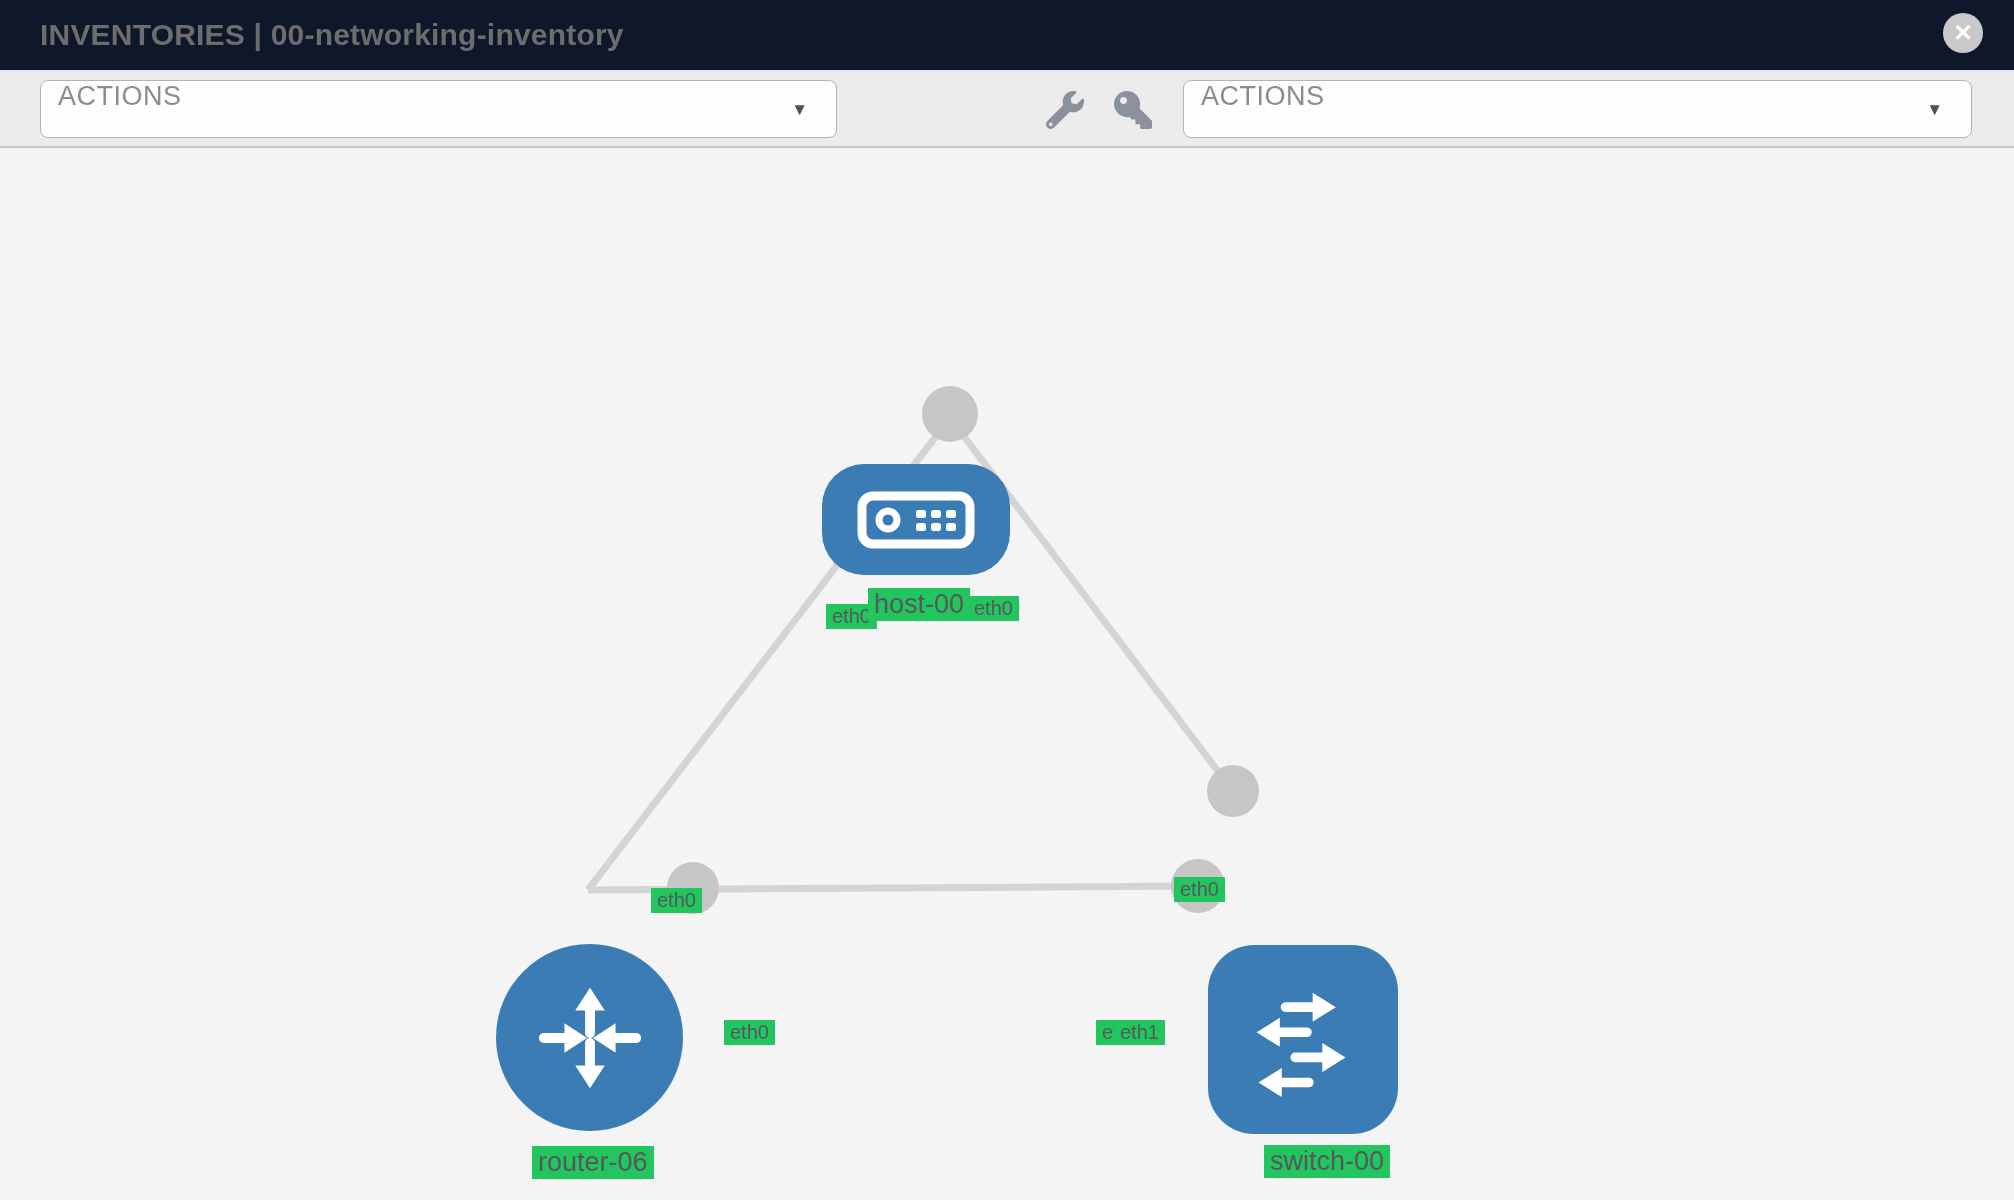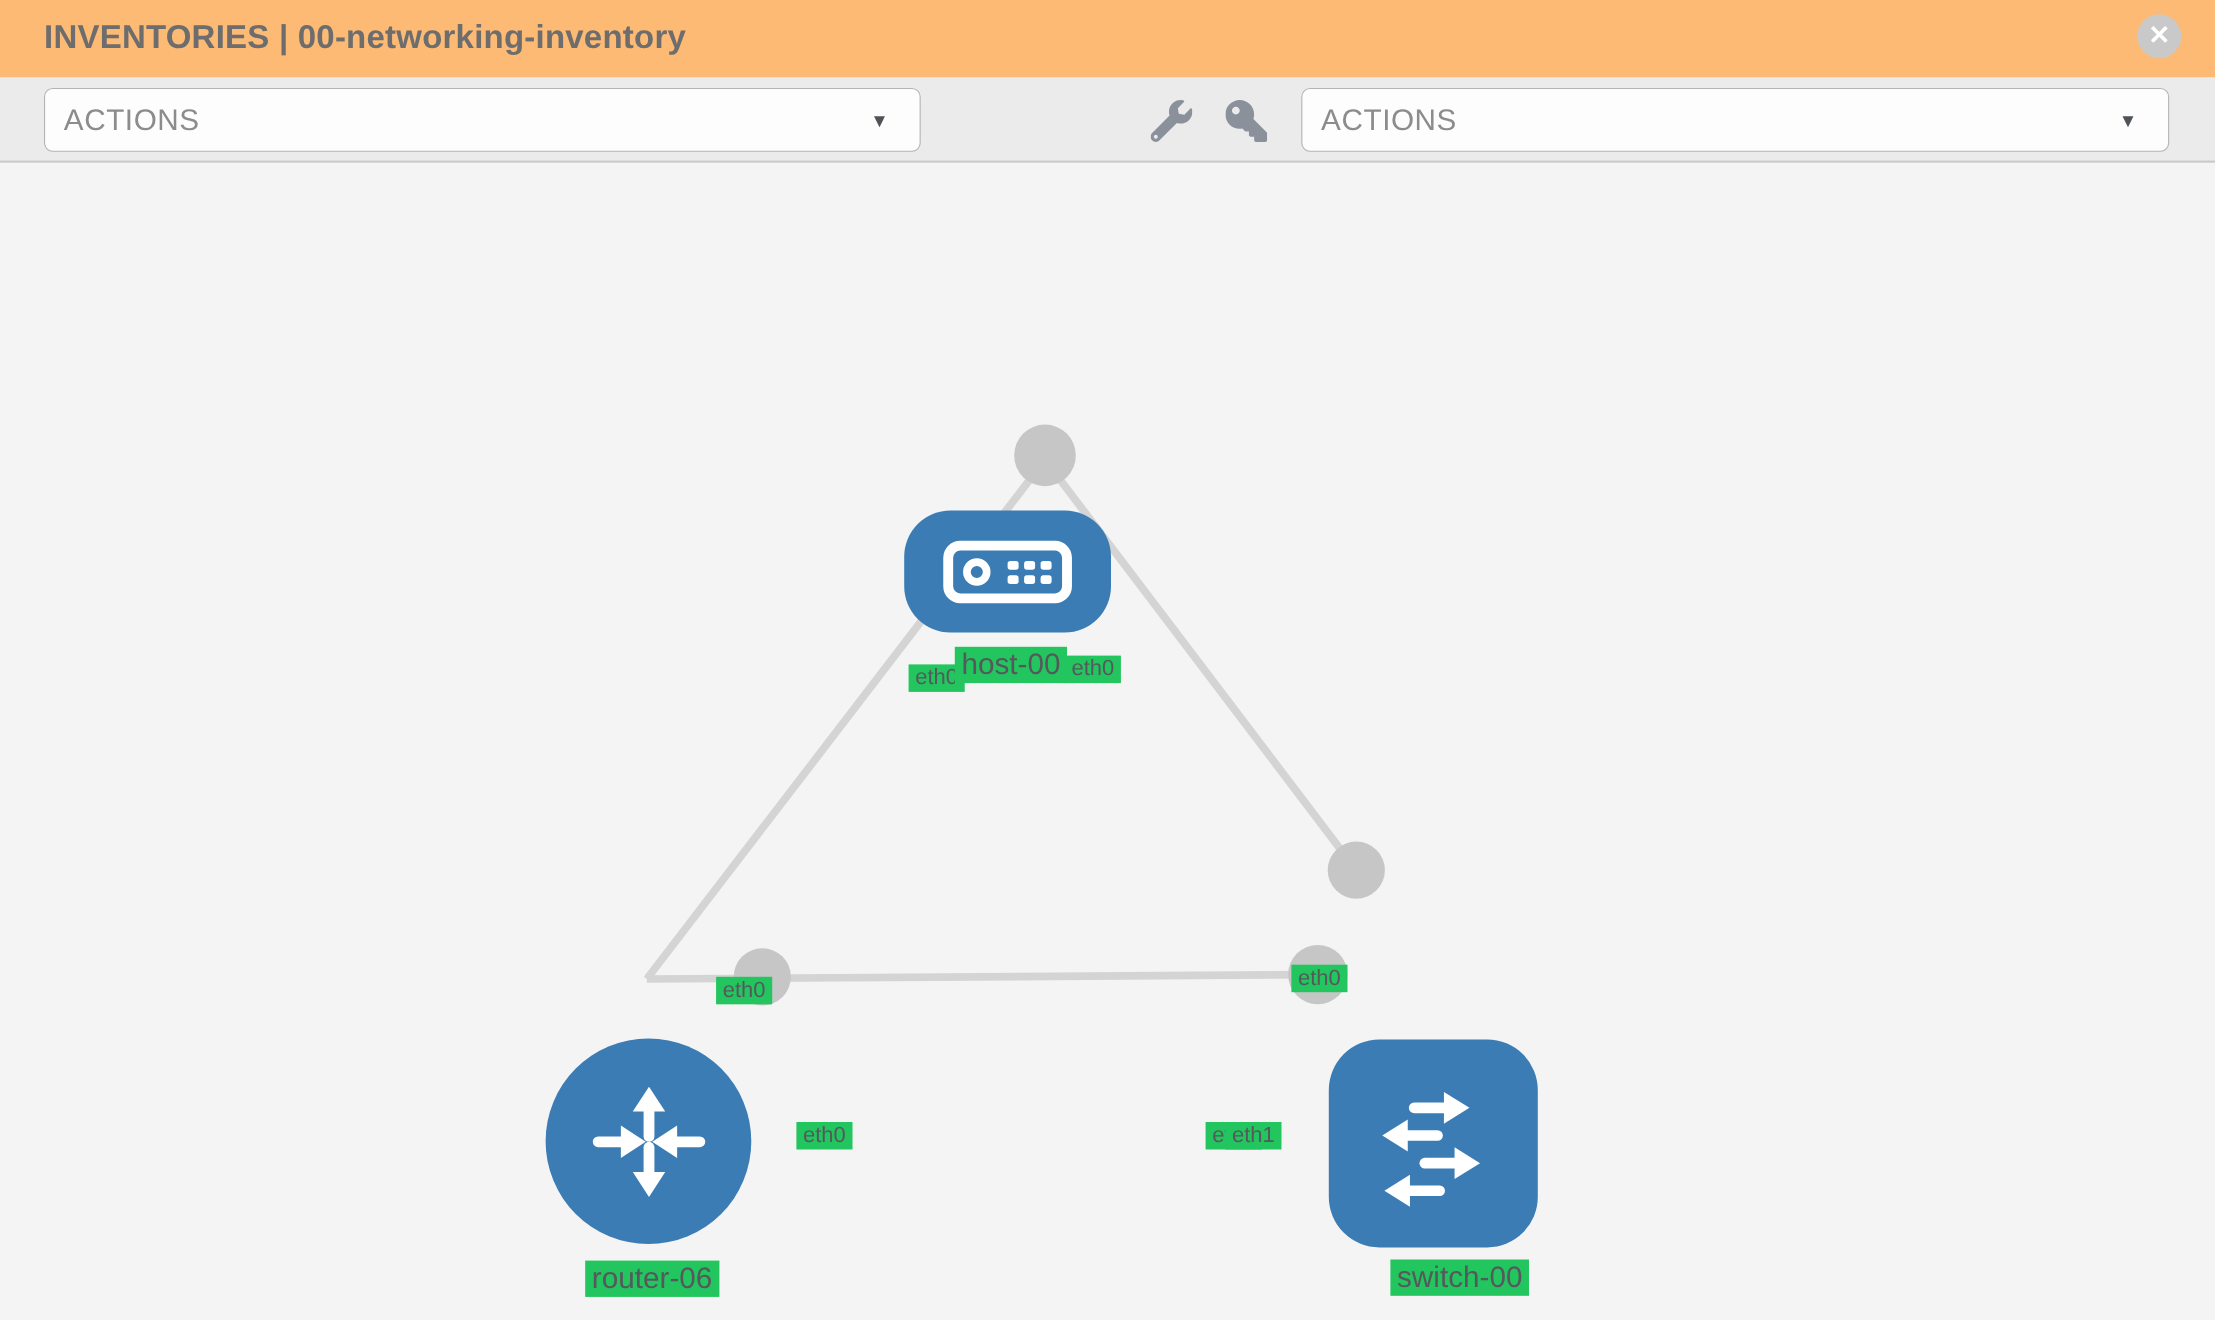--- a/index.html
+++ b/index.html
@@ -1,34 +1,34 @@
 <!DOCTYPE html>
 <html><head>
 <meta charset="utf-8">
 <style>
   * { margin:0; padding:0; box-sizing:border-box; }
   html,body { width:2014px; height:1200px; overflow:hidden;
     font-family:"Liberation Sans", sans-serif; background:#f4f4f4; }
 
   
-  .header { position:relative; width:100%; height:71px; background:#fdba74;
+  .header { position:relative; width:100%; height:71px; background:#0f172a;
     border-bottom:1px solid #e2e2e2; }
   .header-title { position:absolute; left:40px; top:18px; font-size:30px;
     font-weight:bold; color:#6d6d6d; letter-spacing:0.2px; }
   .close-btn { position:absolute; right:31px; top:13px; width:40px; height:40px;
     border-radius:50%; background:#c9c9c9; color:#ffffff; font-size:24px;
     font-weight:bold; display:flex; align-items:center; justify-content:center;
     cursor:pointer; line-height:1; }
 
   
   .toolbar { position:relative; width:100%; height:77px; background:#ebebeb;
     border-bottom:2px solid #c9c9c9; }
   .select-box { position:absolute; top:9px; height:58px; background:#fdfdfd;
     border:1px solid #b3b3b3; border-radius:8px; display:flex;
-    align-items:center; cursor:pointer; }
+    cursor:pointer; }
   .select-actions { left:40px; width:797px; }
   .select-search { left:1183px; width:789px; }
   .select-label { margin-left:17px; font-size:27px; color:#8c8c8c;
     letter-spacing:0.5px; }
   .select-caret { position:absolute; right:28px; top:19px; font-size:17px;
     color:#4f5256; }
   .tool-icon { position:absolute; top:20px; width:38px; height:38px; cursor:pointer; }
   .tool-icon svg { width:100%; height:100%; }
   .icon-wrench { left:1046px; }
   .icon-key { left:1114px; }

